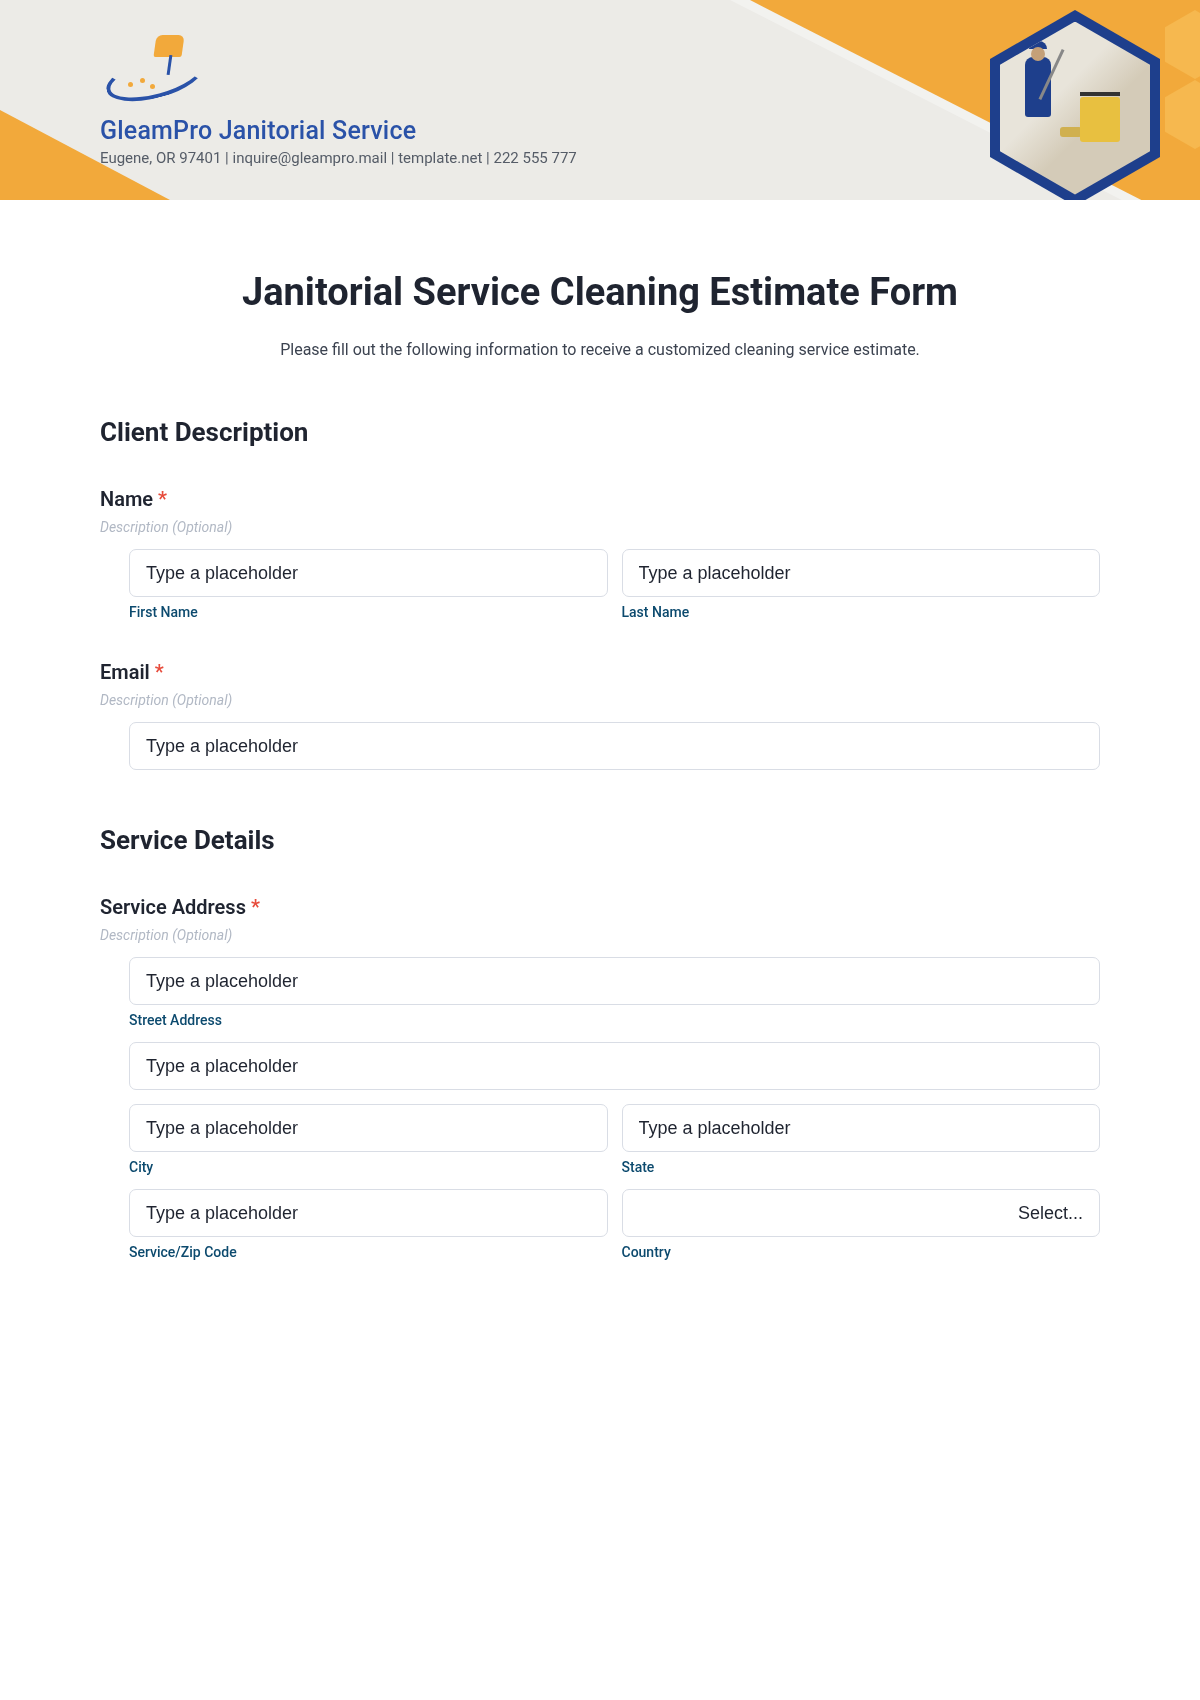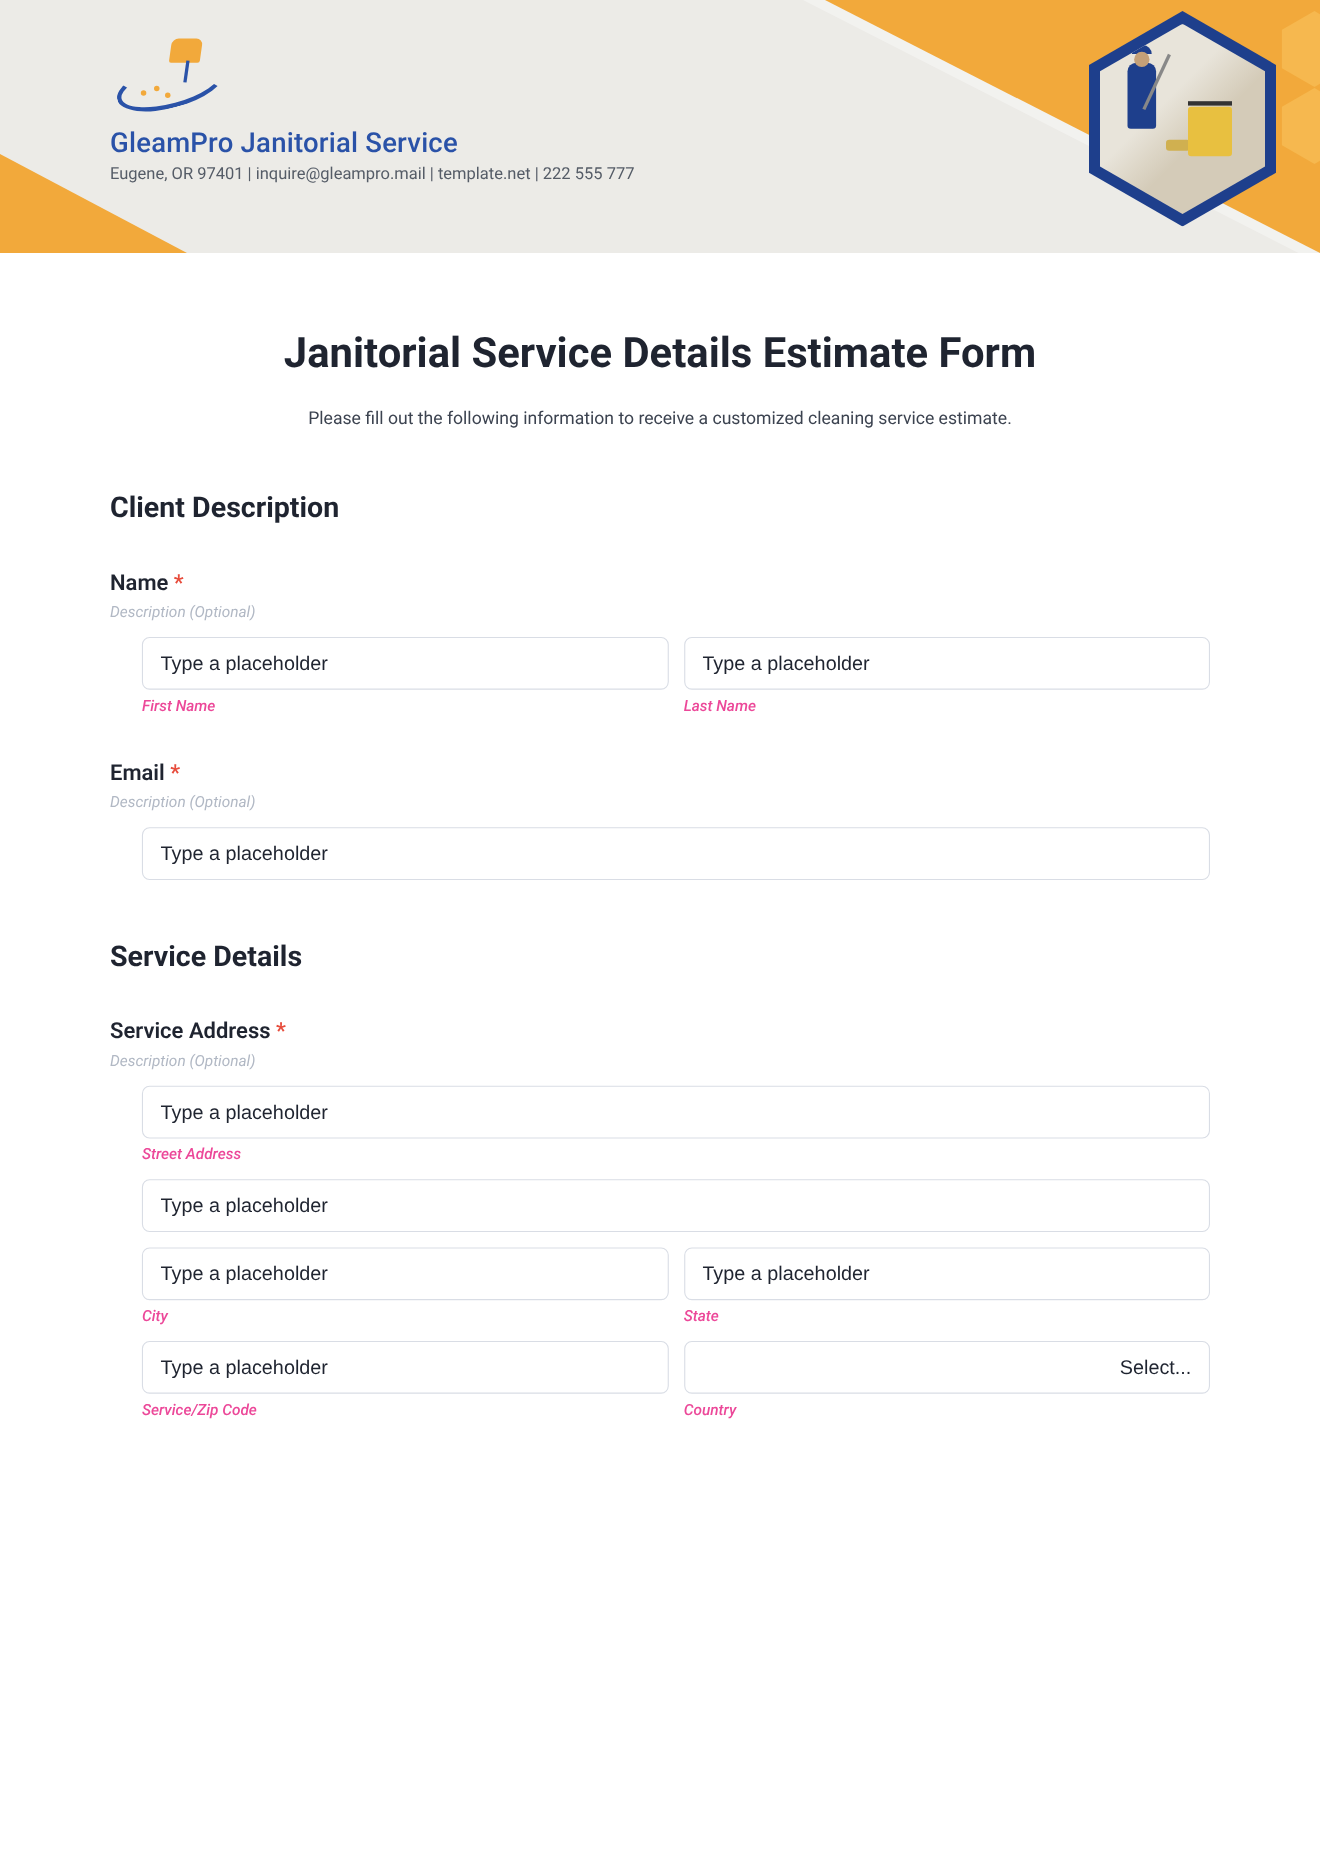--- a/index.html
+++ b/index.html
@@ -1,17 +1,17 @@
 <!DOCTYPE html>
 <html><head>
 <meta charset="utf-8">
 <style>
   * { box-sizing: border-box; margin: 0; padding: 0; }
   body { font-family: -apple-system, BlinkMacSystemFont, "Segoe UI", Roboto, sans-serif; width: 1200px; background: #fff; color: #1a1a1a; }
-  .header-banner { position: relative; height: 230px; background: #ecebe7; overflow: hidden; }
+  .header-banner { position: relative; height: 200px; background: #ecebe7; overflow: hidden; }
   .triangle-bl { position: absolute; bottom: 0; left: 0; width: 0; height: 0; border-left: 170px solid #f2a93b; border-top: 90px solid transparent; }
   .triangle-tr { position: absolute; top: 0; right: 0; width: 0; height: 0; border-right: 450px solid #f2a93b; border-bottom: 230px solid transparent; }
   .triangle-tr-white { position: absolute; top: 0; right: 0; width: 0; height: 0; border-right: 470px solid #fff; border-bottom: 240px solid transparent; opacity: 0.35; z-index: 0; }
   .logo-block { position: absolute; top: 40px; left: 100px; z-index: 2; }
   .logo-icon { width: 120px; height: 70px; position: relative; }
   .logo-swoosh { position: absolute; width: 100px; height: 40px; border: 4px solid #2a52a8; border-radius: 50%; border-top-color: transparent; border-right-color: transparent; transform: rotate(-15deg); top: 18px; left: 5px; }
   .logo-broom { position: absolute; top: -5px; left: 55px; width: 28px; height: 42px; }
   .broom-head { width: 28px; height: 22px; background: #f2a93b; border-radius: 6px 6px 2px 2px; transform: skewX(-8deg); }
   .broom-stick { width: 3px; height: 20px; background: #2a52a8; position: absolute; top: 20px; left: 13px; transform: rotate(8deg); }
   .logo-dot { position: absolute; width: 5px; height: 5px; background: #f2a93b; border-radius: 50%; }
@@ -35,21 +35,21 @@
   .section-title { font-size: 26px; font-weight: 700; color: #1f2430; margin-top: 55px; }
   .field-group { margin-top: 40px; }
   .field-label { font-size: 20px; font-weight: 600; color: #1f2430; }
   .required { color: #e74c3c; }
   .field-desc { font-size: 14px; font-style: italic; color: #b1b8c4; margin-top: 8px; }
   .row { display: flex; gap: 14px; margin-top: 14px; margin-left: 29px; }
   .col { flex: 1; }
   .input { width: 100%; height: 48px; border: 1px solid #d9dde5; border-radius: 7px; padding: 0 16px; font-size: 18px; color: #1f2430; background: #fff; }
   .input::placeholder { color: #1f2430; }
   .select { color: #4d7c0f; text-align: right; }
-  .sublabel { font-size: 14px; color: #ec4899; margin-top: 7px; font-weight: 500; font-style: italic; }
+  .sublabel { font-size: 14px; color: #0c4a6e; margin-top: 7px; font-weight: 500; }
 </style>
 </head>
 <body>
 
 <div class="header-banner">
   <div class="triangle-tr-white"></div>
   <div class="triangle-tr"></div>
   <div class="triangle-bl"></div>
   <div class="logo-block">
     <div class="logo-icon">
@@ -79,21 +79,21 @@
           <div class="cart"></div>
       </div>
     </div>
     <div class="hex" style="top:-10px; left:15px"></div>
 
     <div class="hex" style="top:60px; left:15px"></div>
   </div>
 </div>
 
 <div class="content">
-  <h1 class="form-title">Janitorial Service Details Estimate Form</h1>
+  <h1 class="form-title">Janitorial Service Cleaning Estimate Form</h1>
   <p class="form-subtitle">Please fill out the following information to receive a customized cleaning service estimate.</p>
 
   <h2 class="section-title">Client Description</h2>
 
   <div class="field-group">
     <div class="field-label"><span>Name</span> <span class="required">*</span></div>
     <div class="field-desc">Description (Optional)</div>
     <div class="row">
       <div class="col">
         <input class="input" placeholder="Type a placeholder" style="">

